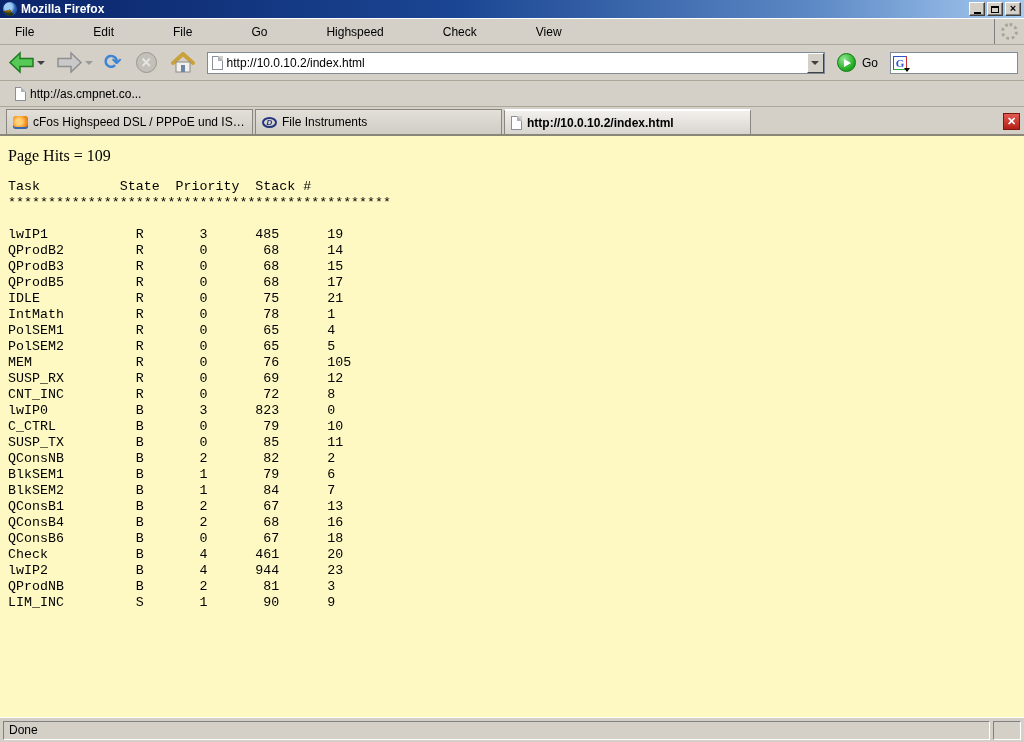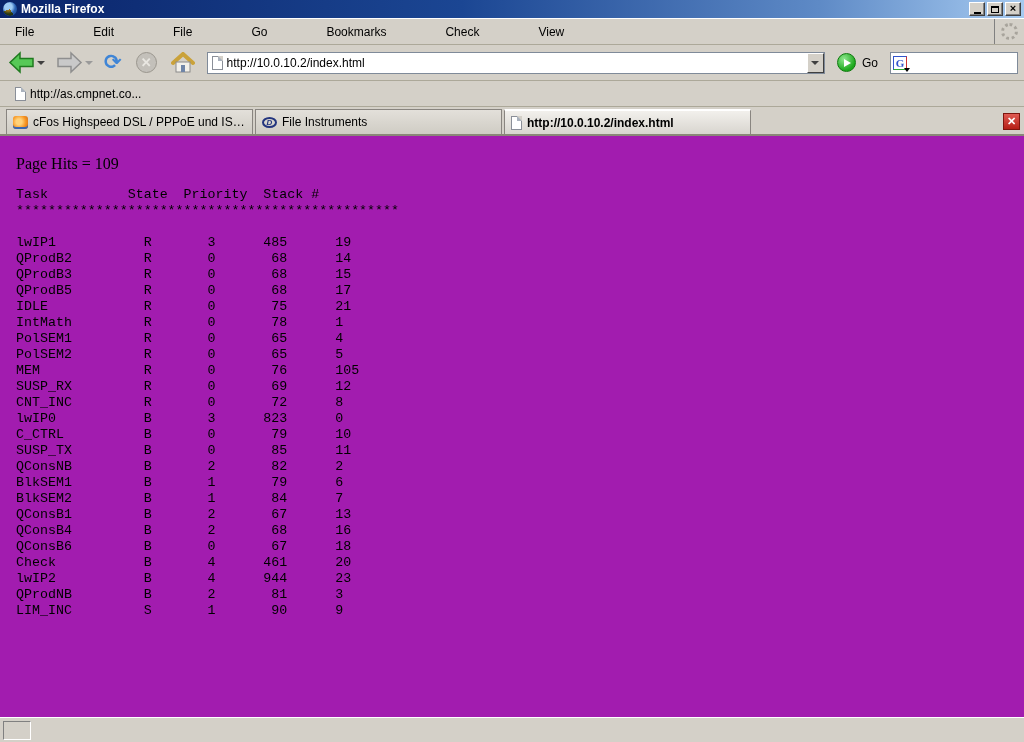--- a/index.html
+++ b/index.html
@@ -74,21 +74,21 @@
   .tab .label { overflow:hidden; text-overflow:ellipsis; }
   .tabbar-spacer { flex:1; }
   .tab-close { width:17px; height:17px; margin-bottom:4px; background:linear-gradient(#e05a52,#b51f16);
                border:1px solid #7e150e; color:#fff; font-weight:bold; font-size:11px; line-height:15px; text-align:center; }
   .cfos-icon { width:15px; height:13px; border-radius:3px; flex:0 0 auto;
         background:radial-gradient(circle at 40% 45%, #ffd27a 0 25%, #f79420 60%, #c8651a 100%); box-shadow:inset 0 -2px 0 #3a66b0; }
   .dynon-icon { width:15px; height:11px; border:2px solid #23357e; border-radius:50%; flex:0 0 auto;
         color:#23357e; font-size:8px; font-weight:bold; line-height:7px; text-align:center; font-style:italic;}
 
   
-  .content { flex:1; background:#a21caf; overflow:hidden; padding:16px; color:#000; }
+  .content { flex:1; background:#fef9c3; overflow:hidden; padding:8px; color:#000; }
   .page-hits { font-family:"Liberation Serif", serif; font-size:16px; margin:3px 0 14px 0; }
   .task-table { font-family:"Liberation Mono", monospace; font-size:13.3px; line-height:16px; white-space:pre; }
 
   
   .statusbar { height:25px; background:#d4d0c8; border-top:1px solid #fff; display:flex; align-items:center; padding:2px 3px; gap:3px;}
   .status-panel { flex:1; height:19px; border:1px solid; border-color:#808080 #fff #fff #808080; display:flex; align-items:center; padding-left:5px; }
   .status-panel.small { flex:0 0 28px; }
 </style>
 </head>
 <body>
@@ -109,21 +109,21 @@
           <span class="glyph-close">×</span>
         </div>
     </div>
   </div>
 
   <div class="menubar">
     <div class="menu-item"><span>File</span></div>
     <div class="menu-item"><span>Edit</span></div>
     <div class="menu-item"><span>File</span></div>
     <div class="menu-item"><span>Go</span></div>
-    <div class="menu-item"><span>Bookmarks</span></div>
+    <div class="menu-item"><span>Highspeed</span></div>
     <div class="menu-item"><span>Check</span></div>
     <div class="menu-item"><span>View</span></div>
     <div class="menubar-spacer"></div>
     <div class="throbber-wrap">
       <div class="throbber"></div>
     </div>
   </div>
 
   <div class="navbar">
     <div class="navbtn">
@@ -217,16 +217,19 @@
 QConsB1         B       2       67      13
 QConsB4         B       2       68      16
 QConsB6         B       0       67      18
 Check           B       4      461      20
 lwIP2           B       4      944      23
 QProdNB         B       2       81      3
 LIM_INC         S       1       90      9</pre>
   </div>
 
   <div class="statusbar">
+    <div class="status-panel">
+      <span>Done</span>
+    </div>
     <div class="status-panel small"></div>
   </div>
 
 </div>
 
 </body></html>

